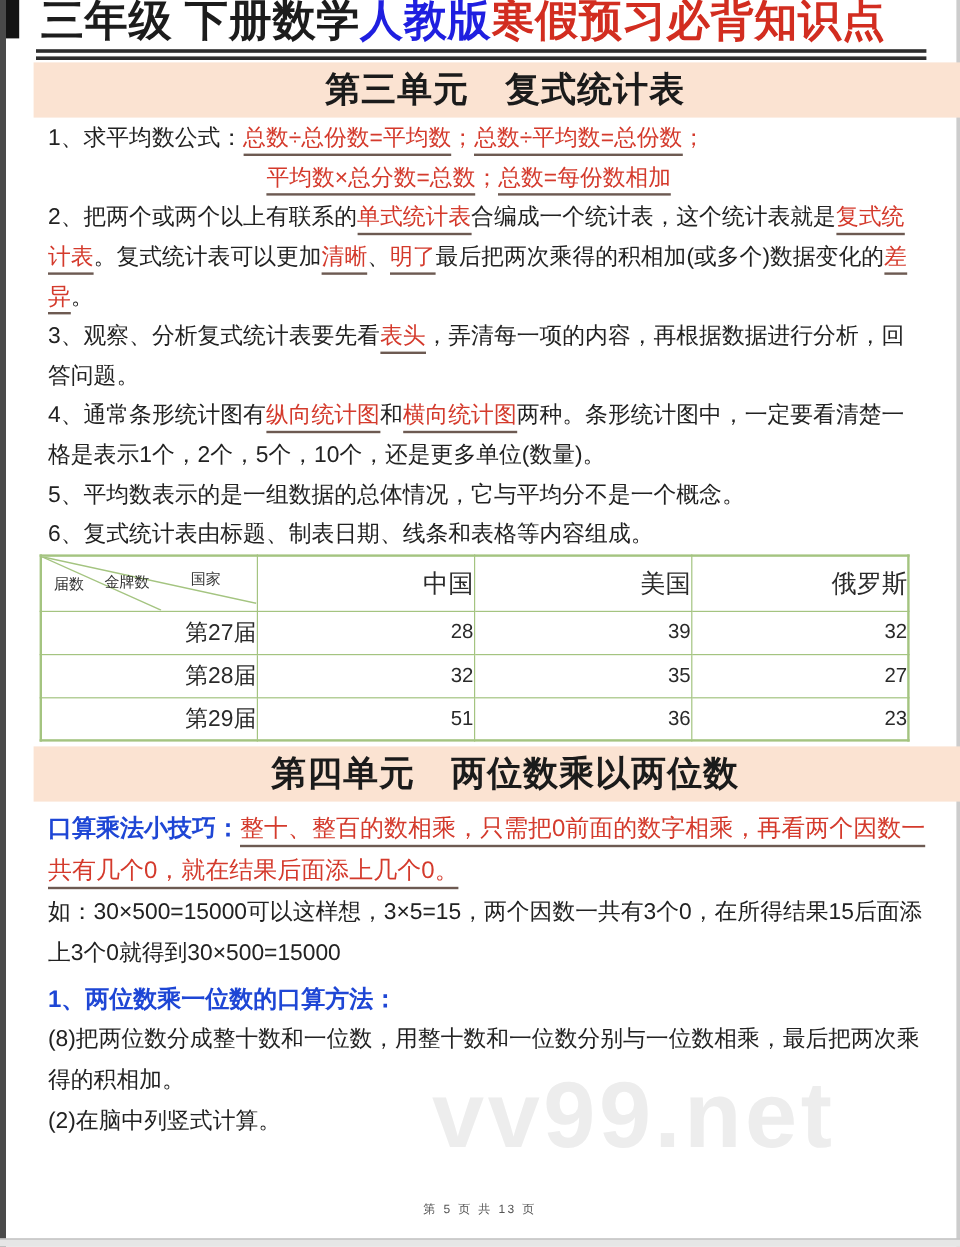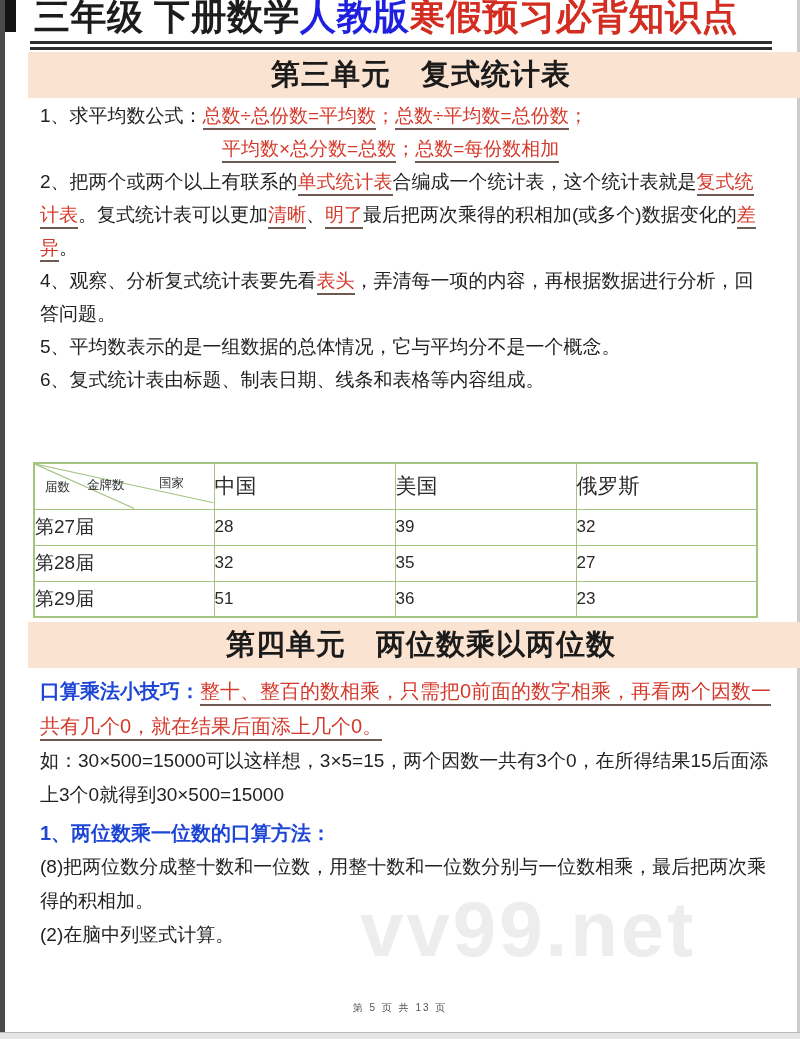--- a/index.html
+++ b/index.html
@@ -40,21 +40,21 @@
 
   .red { color:#d43a2c; }
   .u   { border-bottom:2px solid #6d5a52; padding-bottom:2px; }
 
   
   .stats-table {
     position:absolute; top:462px; left:33px; border-collapse:collapse;
     border:2px solid #a4c480; background:#fff;
   }
   .stats-table td, .stats-table th {
-    border:1px solid #a4c480; text-align:left; vertical-align:middle;
+    border:1px solid #a4c480; text-align:right; vertical-align:middle;
     font-weight:normal; color:#2a2a2a;
   }
   .stats-table .col-head { width:181px; height:46px; font-size:21px; }
   .stats-table .row-label { font-size:19px; }
   .stats-table .val { font-size:17px; }
   .stats-table tr.data-row td { height:36px; }
   .corner-cell { position:relative; width:180px; height:46px; padding:0; }
   .corner-cell svg { position:absolute; left:0; top:0; width:100%; height:100%; }
   .corner-label { position:absolute; font-size:12.5px; color:#333; white-space:nowrap; }
   .cl-jieshu   { left:10px;  top:15px; }
@@ -91,22 +91,23 @@
   <div class="title-rule"></div>
 
   <div class="banner banner1">第三单元　复式统计表</div>
 
   <div class="content3">
     <p><span>1、求平均数公式：</span><span class="red u">总数÷总份数=平均数</span><span class="red">；</span><span class="red u">总数÷平均数=总份数</span><span class="red">；</span></p>
     <p class="indent2"><span class="red u">平均数×总分数=总数</span><span class="red">；</span><span class="red u">总数=每份数相加</span></p>
 
     <p><span>2、把两个或两个以上有联系的</span><span class="red u">单式统计表</span><span>合编成一个统计表，这个统计表就是</span><span class="red u">复式统计表</span><span>。复式统计表可以更加</span><span class="red u">清晰</span><span>、</span><span class="red u">明了</span><span>最后把两次乘得的积相加(或多个)数据变化的</span><span class="red u">差异</span><span>。</span></p>
 
-    <p><span>4、观察、分析复式统计表要先看</span><span class="red u">表头</span><span>，弄清每一项的内容，再根据数据进行分析，回答问题。</span></p>
+    <p><span>3、观察、分析复式统计表要先看</span><span class="red u">表头</span><span>，弄清每一项的内容，再根据数据进行分析，回答问题。</span></p>
 
+    <p><span>4、通常条形统计图有</span><span class="red u">纵向统计图</span><span>和</span><span class="red u">横向统计图</span><span>两种。条形统计图中，一定要看清楚一格是表示1个，2个，5个，10个，还是更多单位(数量)。</span></p>
 
     <p>5、平均数表示的是一组数据的总体情况，它与平均分不是一个概念。</p>
     <p>6、复式统计表由标题、制表日期、线条和表格等内容组成。</p>
   </div>
 
   <table class="stats-table">
     <tbody>
         <tr>
       <td class="corner-cell">
         <svg viewBox="0 0 180 46" preserveAspectRatio="none">

